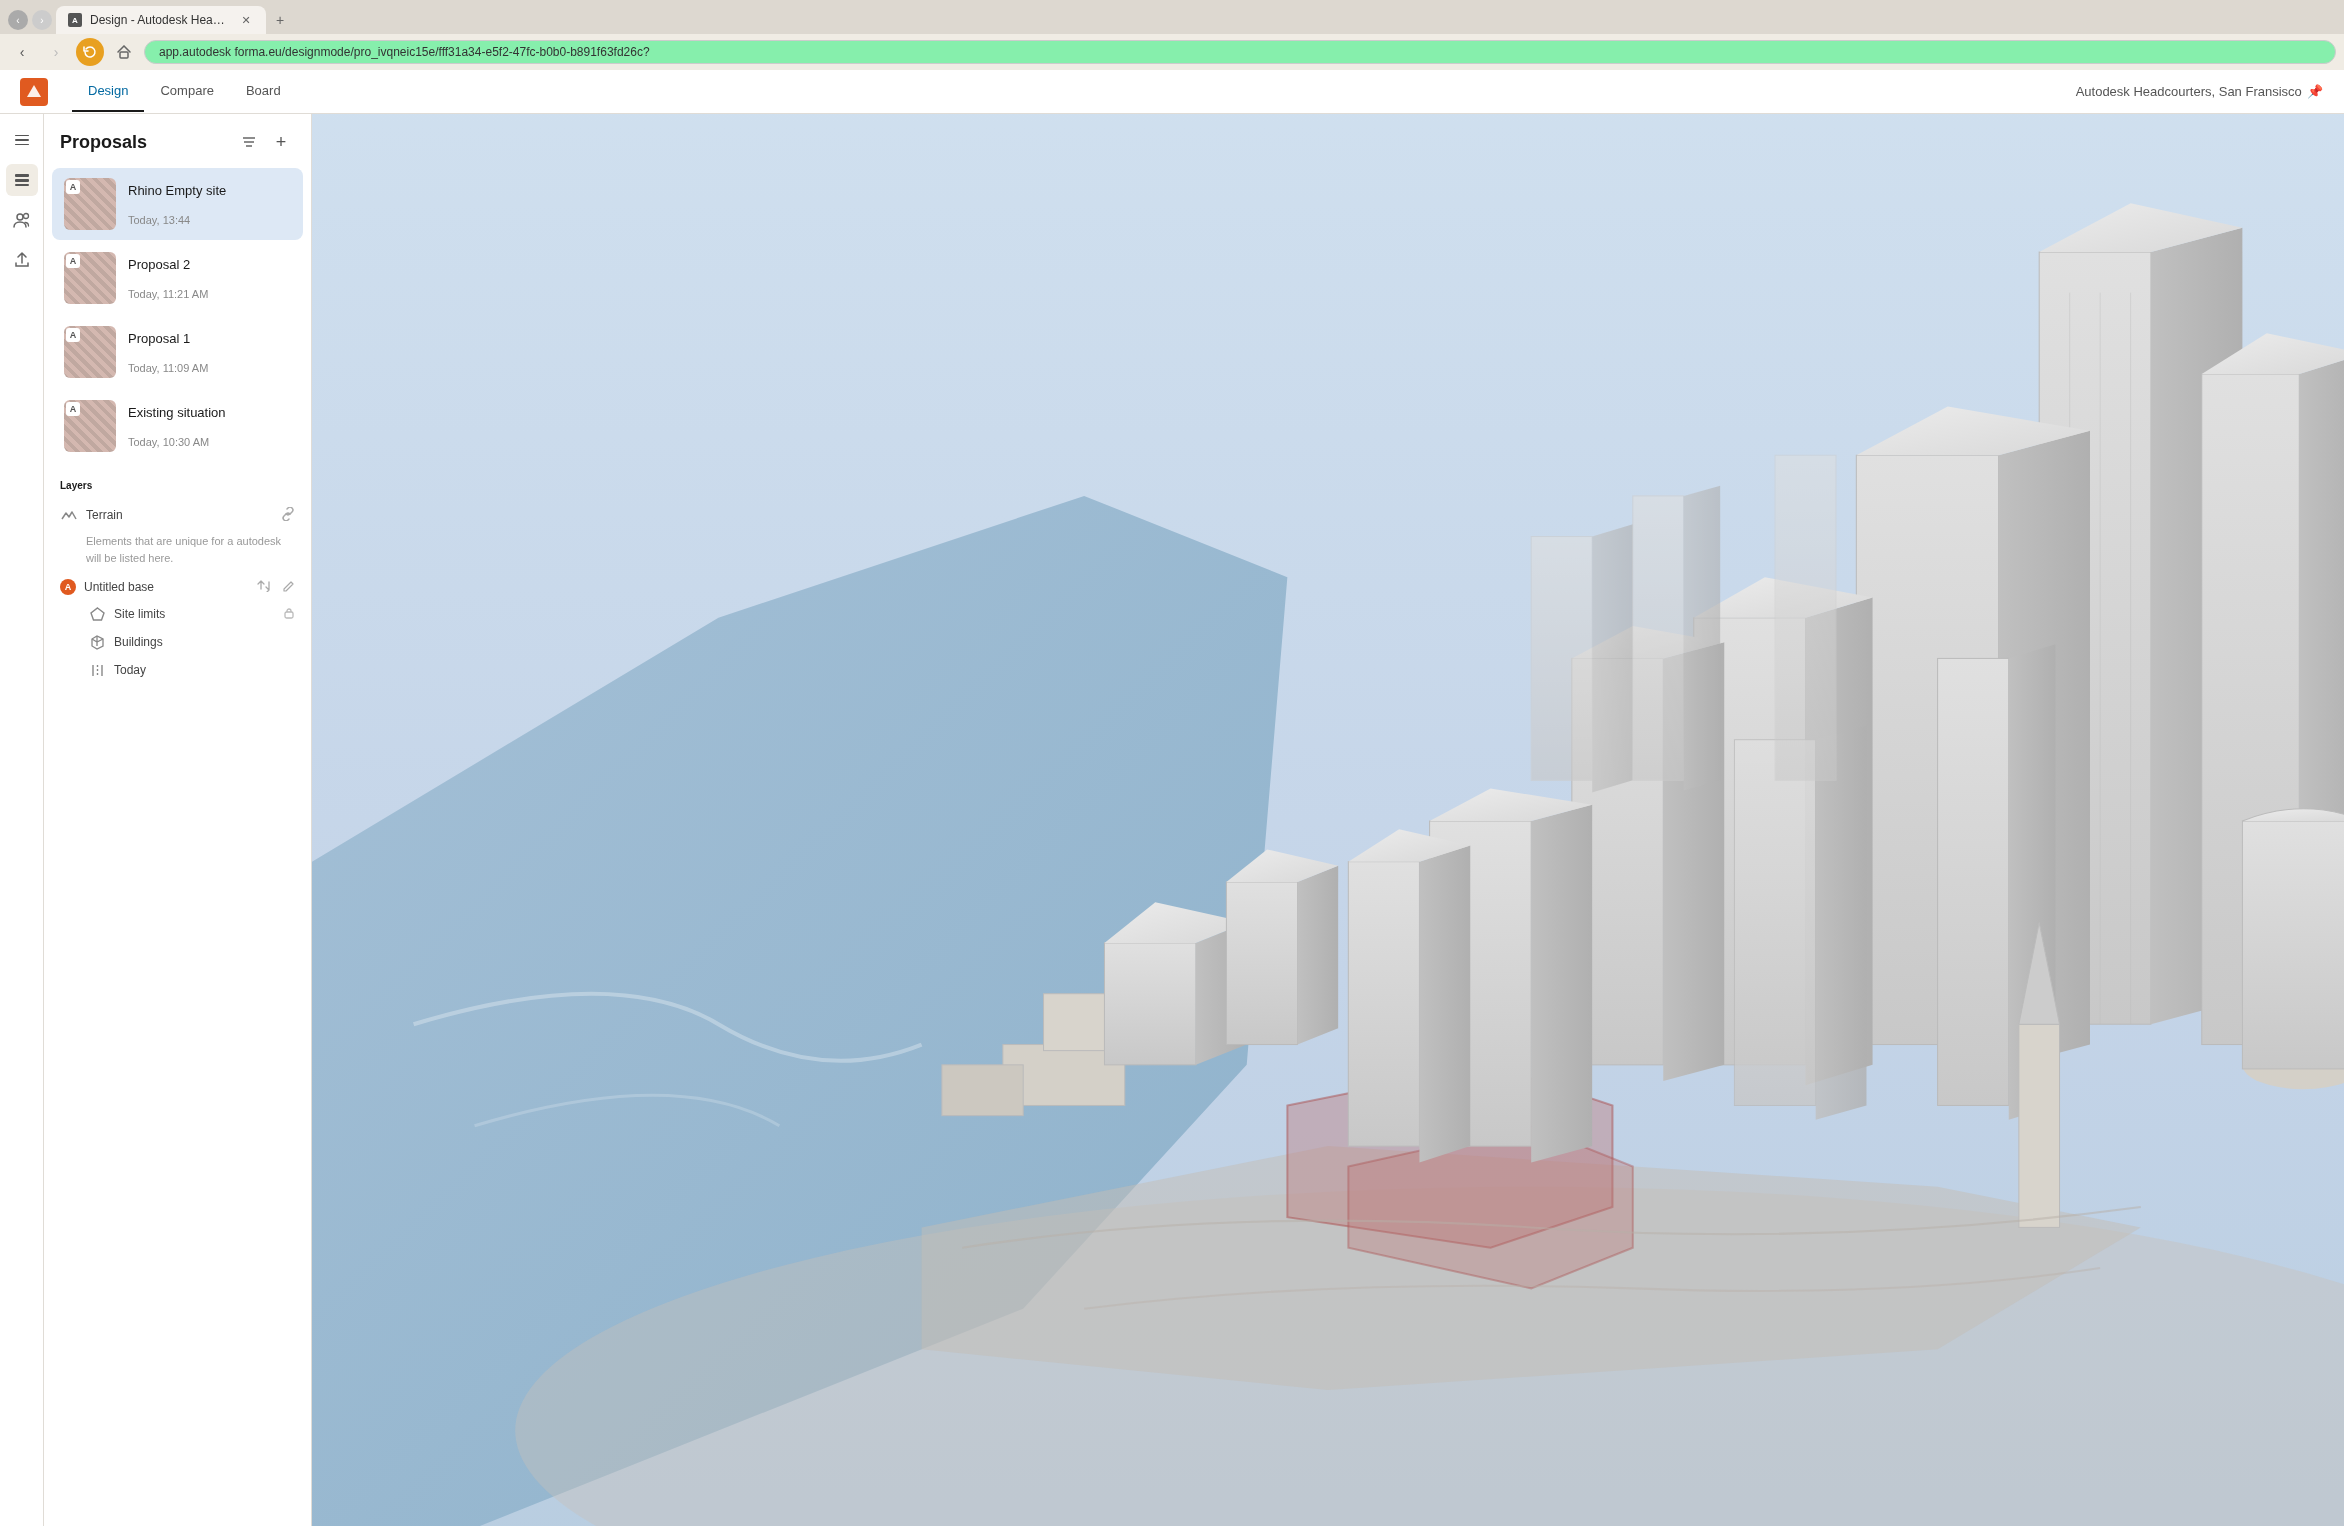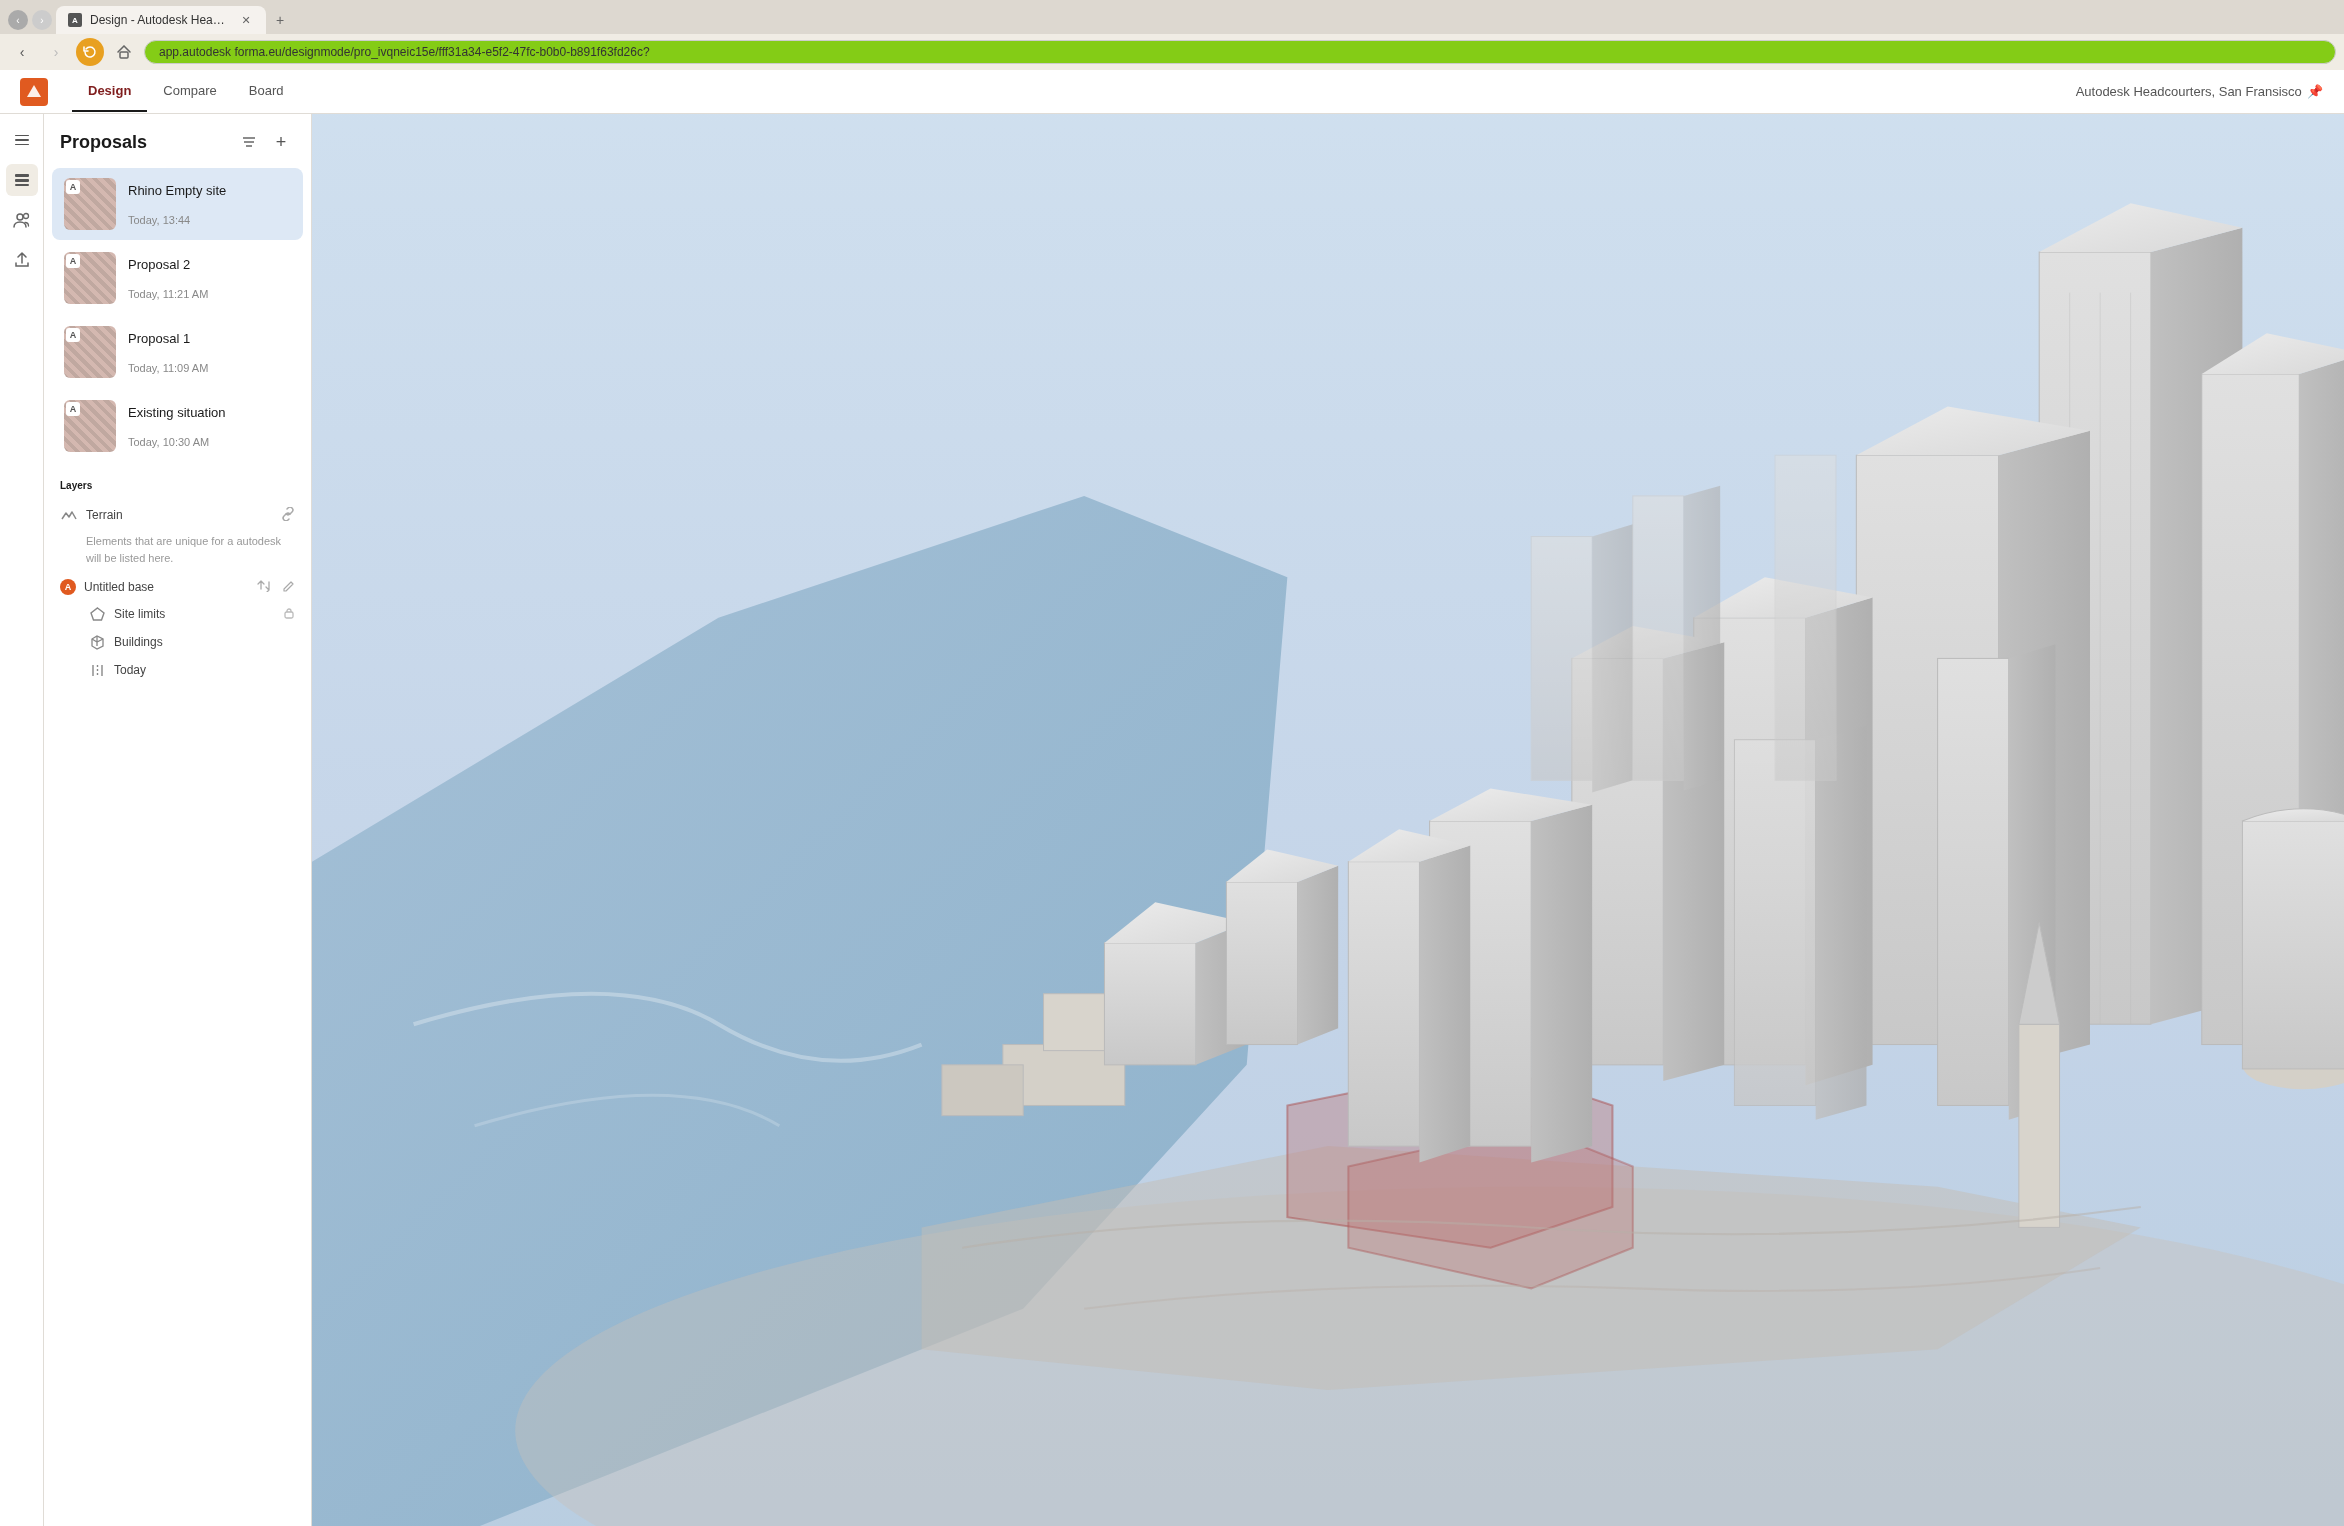--- a/index.html
+++ b/index.html
@@ -68,21 +68,21 @@
       background: #e8a020;
       border-radius: 50%;
       cursor: pointer;
       display: flex; align-items: center; justify-content: center;
       color: white;
       font-size: 14px;
       position: relative;
     }
     .address-bar {
       flex: 1;
-      background: #84cc16;
+      background: #86efac;
       border: 1px solid #ccc;
       border-radius: 20px;
       padding: 4px 14px;
       font-size: 12px;
       color: #333;
       display: flex;
       align-items: center;
     }
 
     
@@ -114,23 +114,23 @@
     }
     .header-nav-item {
       padding: 12px 16px;
       font-size: 13px;
       color: #555;
       cursor: pointer;
       border-bottom: 2px solid transparent;
       text-decoration: none;
     }
     .header-nav-item.active {
-      color: #7f1d1d;
+      color: #0369a1;
       border-bottom: 2px solid #1a1a1a;
-      font-weight: 700;
+      font-weight: 400;
     }
     .header-title {
       margin-left: auto;
       font-size: 13px;
       color: #555;
       display: flex;
       align-items: center;
       gap: 6px;
     }
 

